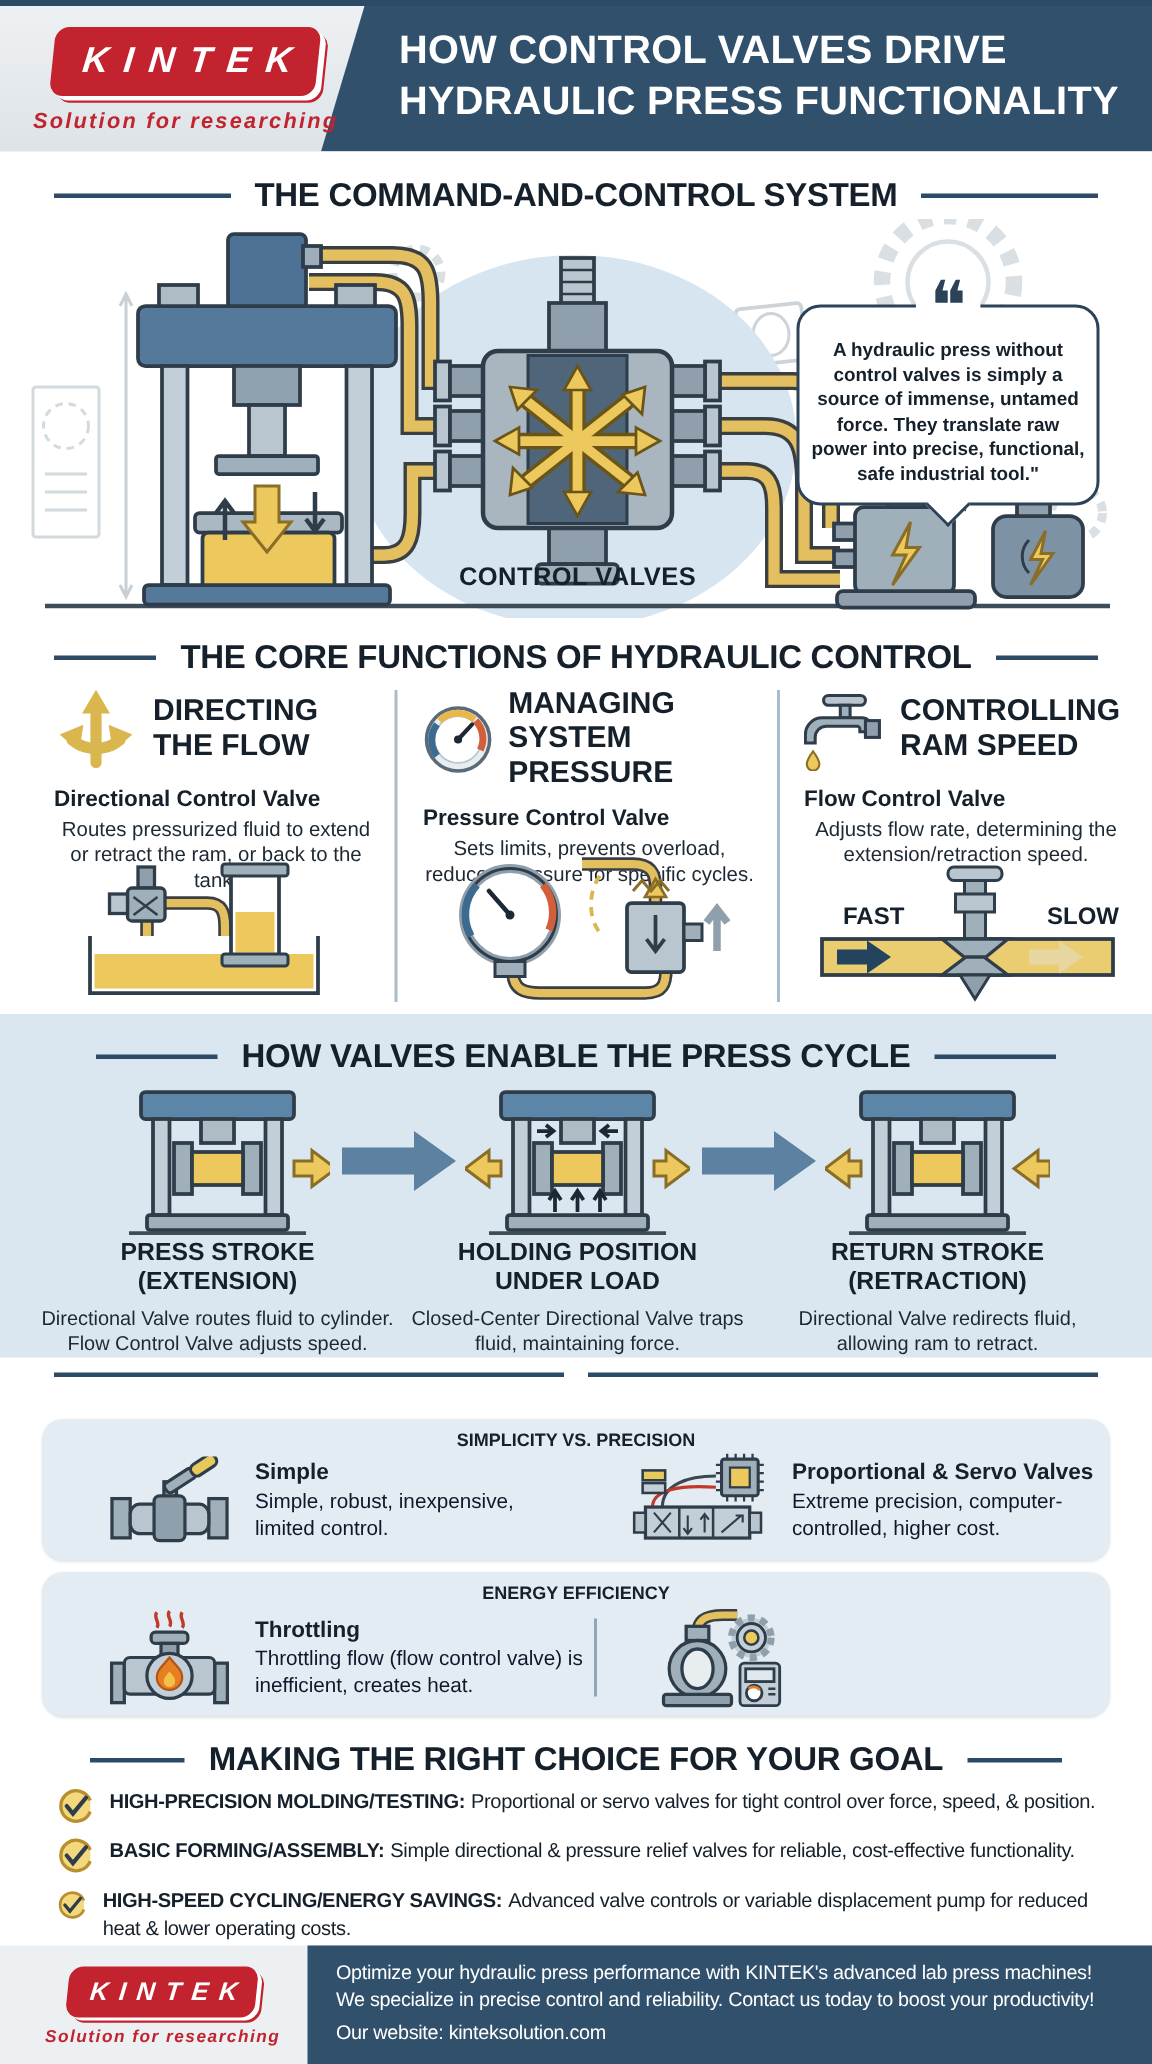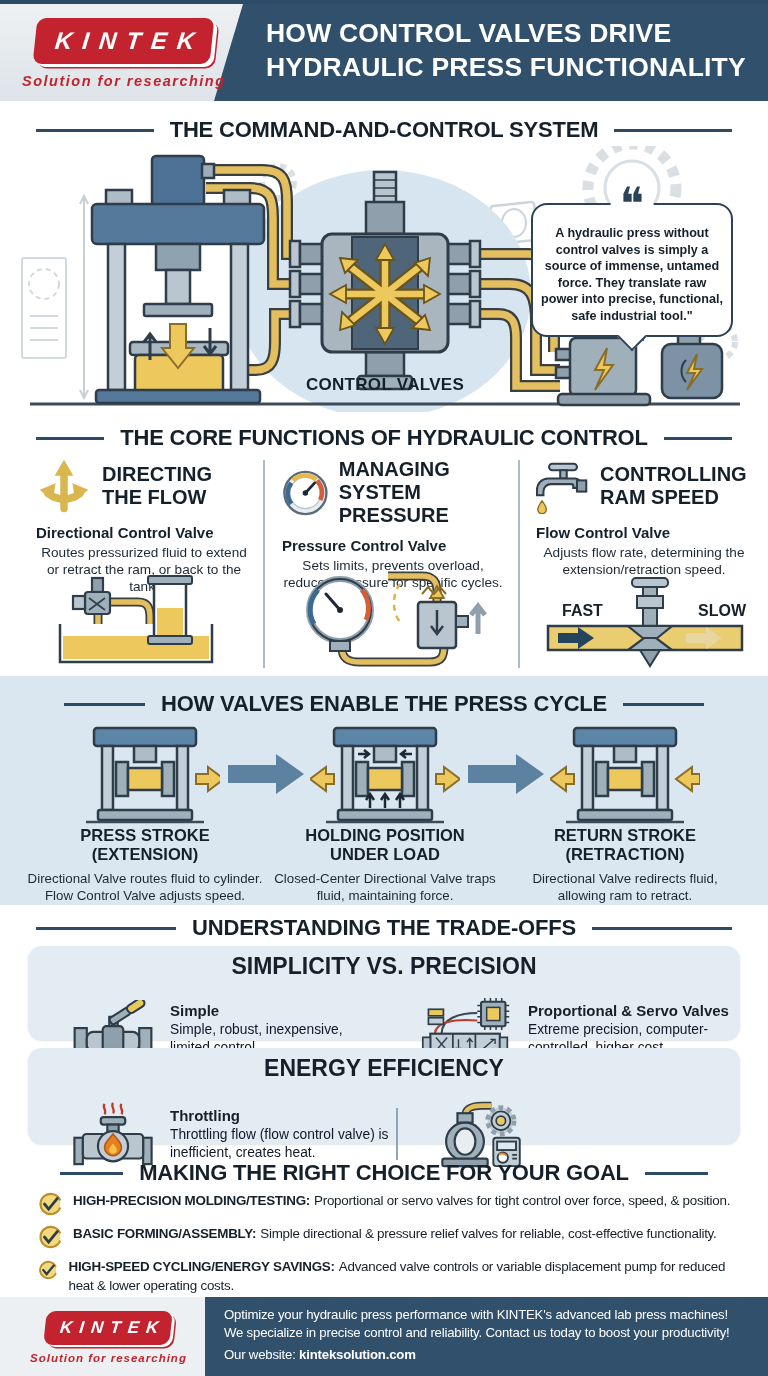--- a/index.html
+++ b/index.html
@@ -51,22 +51,22 @@
 
   
   .s3-bg{position:absolute;top:676px;left:0;right:0;height:229px;background:#dbe7f0;}
   .s3-step{position:absolute;top:826px;width:236px;text-align:center;}
   .s3-step .t{font-size:16.5px;font-weight:800;line-height:1.18;color:#15202a;}
   .s3-step .b{font-size:13.3px;line-height:1.3;margin-top:5px;color:#1c2833;}
 
   
   .card{position:absolute;left:28px;width:712px;background:#e3ecf2;border-radius:14px;
         box-shadow:0 1px 2px rgba(40,60,80,.15);}
-  .card-title{text-align:center;font-size:23px;font-weight:800;padding-top:7px;color:#15202a;}
-  .card-row{display:flex;align-items:center;margin-top:18px;}
+  .card-title{text-align:center;font-size:12px;font-weight:800;padding-top:7px;color:#15202a;}
+  .card-row{display:flex;align-items:center;margin-top:2px;}
   .card-half{flex:1;display:flex;align-items:center;gap:14px;}
   .card-divider{width:2px;height:52px;background:#8ea6b8;}
   .card-h{font-size:15px;font-weight:800;color:#15202a;}
   .card-b{font-size:13.8px;line-height:1.25;margin-top:2px;color:#0f172a;}
 
   
   .bullets{position:absolute;top:1192px;left:38px;width:700px;}
   .bullet{display:flex;gap:11px;margin-bottom:9px;align-items:flex-start;}
   .bullet-txt{font-size:13.4px;line-height:1.4;letter-spacing:-.25px;color:#15202a;}
   .bullet-label{font-weight:800;margin-right:4px;}
@@ -74,21 +74,21 @@
   
   .footer{position:absolute;top:1297px;left:0;right:0;height:79px;background:#ecf0f2;}
   .footer-dark{position:absolute;left:205px;top:0;right:0;bottom:0;background:#30506c;}
   .logo-ftr{top:14px;left:30px;}
   .logo-ftr .logo-box{font-size:17px;letter-spacing:7px;padding:7px 6px 7px 15px;
         box-shadow:3px 2px 0 #ffffff,4.5px 3.5px 0 #c2232e;}
   .logo-ftr .logo-tag{font-size:11.5px;margin-top:7px;letter-spacing:1px;}
   .footer-text{position:absolute;left:224px;top:9px;width:528px;color:#fff;
         font-size:13.2px;line-height:1.35;letter-spacing:-.2px;}
   .footer-web{margin-top:4px;}
-  .footer-web b{font-weight:700;}
+  .footer-web b{font-weight:400;}
 </style>
 </head>
 <body>
 
 <div class="page">
   <div class="topstrip"></div>
 
   <div class="header">
     <div class="header-dark">
       <div class="header-title">
@@ -468,21 +468,20 @@
   <div class="s3-step" style="left:507px;">
     <div class="t">
       <div>RETURN STROKE</div>
       <div>(RETRACTION)</div>
     </div>
     <div class="b">Directional Valve redirects fluid, allowing ram to retract.</div>
   </div>
 
   <div class="sec-title" style="top:915px;">
     <div class="rule"></div>
-    <div class="txt">UNDERSTANDING THE TRADE-OFFS</div>
     <div class="rule"></div>
   </div>
 
   <div class="card" style="top:946px;height:94px;">
     <div class="card-title">SIMPLICITY VS. PRECISION</div>
     <div class="card-row">
       <div class="card-half" style="padding-left:42px;">
         <svg width="86" height="58" viewBox="0 0 86 62">
           <g stroke="#2e3d49" stroke-width="2.3">
             <rect x="39" y="18" width="9" height="12" fill="#8fa0ac"></rect>

